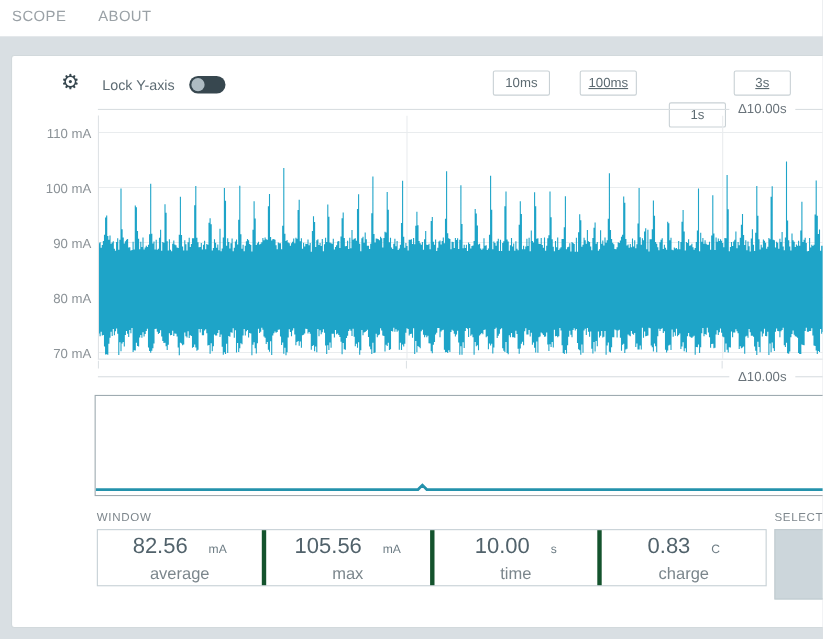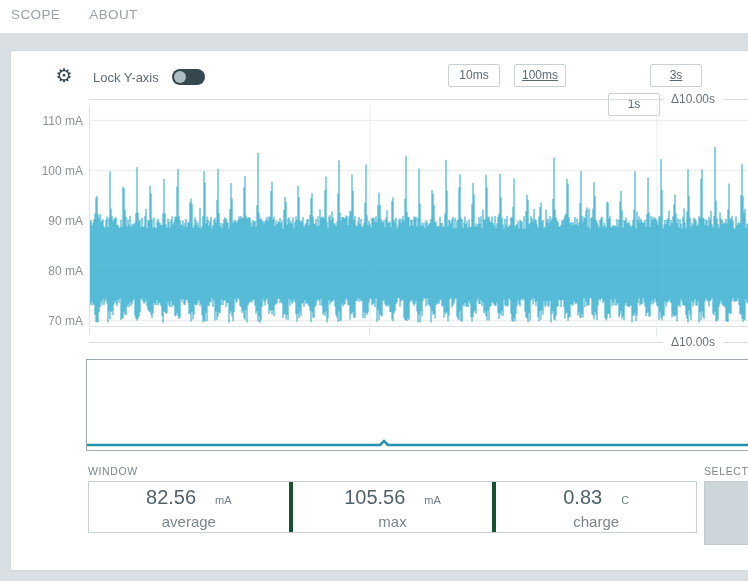--- a/index.html
+++ b/index.html
@@ -33,21 +33,21 @@
   }
   .toggle .knob {
     position:absolute; left:2px; top:2px; width:12px; height:12px;
     border-radius:50%; background:#aebcc3;
   }
   .rangebtn {
     position:absolute; top:13px; height:23px; width:52px;
     background:#fff; border:1px solid #c9d1d5; border-radius:2px;
     font-size:12px; color:#5c6a71; text-align:center; line-height:21px; cursor:pointer;
   }
-  .rb0 { left:437px; } .rb1 { left:503px;text-decoration:underline; } .rb2 { left:597px;margin-top:29px; } .rb3 { left:639px;text-decoration:underline; }
+  .rb0 { left:437px; } .rb1 { left:516px;text-decoration:underline; } .rb2 { left:597px;margin-top:29px; } .rb3 { left:656px;text-decoration:underline; }
   
   .deltarow {
     position:absolute; left:78px; right:10px; height:14px;
     display:flex; align-items:center;
   }
   .deltarow.top { top:41px; } .deltarow.bottom { top:284px; }
   .deltaline { border-top:1px solid #d9dee1; flex:1; }
   .deltaline.rt { flex:0 0 34px; }
   .deltatext { font-size:12px; color:#69737a; margin:0 8px; white-space:nowrap; }
   
@@ -157,20 +157,27 @@
       </div>
       <div class="statbox">
         <div class="statvalrow">
           <span class="statval">105.56</span>
           <span class="statunit">mA</span>
         </div>
         <div class="statlabel">max</div>
       </div>
       <div class="statbox">
         <div class="statvalrow">
+          <span class="statval">10.00</span>
+          <span class="statunit">s</span>
+        </div>
+        <div class="statlabel">time</div>
+      </div>
+      <div class="statbox">
+        <div class="statvalrow">
           <span class="statval">0.83</span>
           <span class="statunit">C</span>
         </div>
         <div class="statlabel">charge</div>
       </div>
     </div>
 
     <div class="selbox"></div>
 
   </div>

